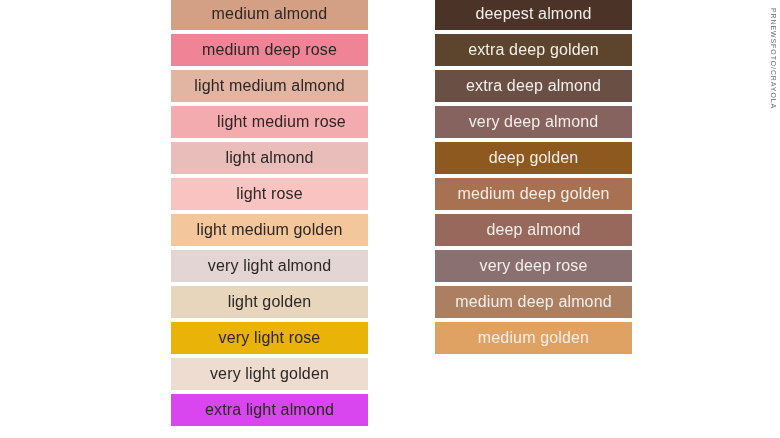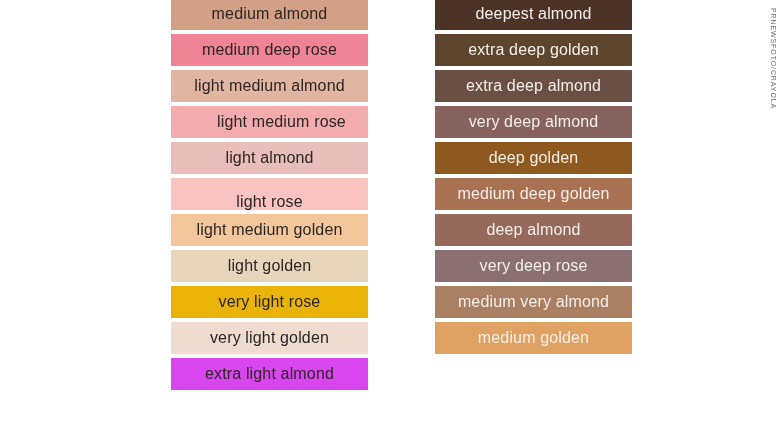--- a/index.html
+++ b/index.html
@@ -91,25 +91,28 @@
       </div>
       <div class="swatch dark-text" style="background-color: rgb(226, 181, 163);">
         <span class="swatch-label" style="color: rgb(44, 39, 36);">light medium almond</span>
       </div>
       <div class="swatch dark-text" style="background-color: rgb(244, 171, 175); padding-left: 24px;">
         <span class="swatch-label" style="color: rgb(44, 39, 36);">light medium rose</span>
       </div>
       <div class="swatch dark-text" style="background-color: rgb(232, 189, 186);">
         <span class="swatch-label" style="color: rgb(44, 39, 36);">light almond</span>
       </div>
-      <div class="swatch dark-text" style="background-color: rgb(249, 195, 194); align-items: flex-end;">
+      <div class="swatch dark-text" style="background-color: rgb(249, 195, 194);">
         <span class="swatch-label" style="color: rgb(44, 39, 36);">light rose</span>
       </div>
       <div class="swatch dark-text" style="background-color: rgb(243, 199, 155);">
         <span class="swatch-label" style="color: rgb(44, 39, 36);">light medium golden</span>
+      </div>
+      <div class="swatch dark-text" style="background-color: rgb(227, 213, 211);">
+        <span class="swatch-label" style="color: rgb(44, 39, 36);">very light almond</span>
       </div>
       <div class="swatch dark-text" style="background-color: rgb(232, 214, 188);">
         <span class="swatch-label" style="color: rgb(44, 39, 36);">light golden</span>
       </div>
       <div class="swatch dark-text" style="background-color: #eab308;">
         <span class="swatch-label" style="color: rgb(44, 39, 36);">very light rose</span>
       </div>
       <div class="swatch dark-text" style="background-color: rgb(237, 220, 207);">
         <span class="swatch-label" style="color: rgb(44, 39, 36);">very light golden</span>
       </div>
@@ -136,21 +139,21 @@
       <div class="swatch light-text" style="background-color: rgb(168, 114, 82);">
         <span class="swatch-label" style="color: rgb(244, 238, 234);">medium deep golden</span>
       </div>
       <div class="swatch light-text" style="background-color: rgb(150, 105, 92);">
         <span class="swatch-label" style="color: rgb(244, 238, 234);">deep almond</span>
       </div>
       <div class="swatch light-text" style="background-color: rgb(139, 112, 113);">
         <span class="swatch-label" style="color: rgb(244, 238, 234);">very deep rose</span>
       </div>
       <div class="swatch light-text" style="background-color: rgb(171, 127, 97);">
-        <span class="swatch-label" style="color: rgb(244, 238, 234);">medium very almond</span>
+        <span class="swatch-label" style="color: rgb(244, 238, 234);">medium deep almond</span>
       </div>
       <div class="swatch light-text" style="background-color: rgb(224, 162, 99);">
         <span class="swatch-label" style="color: rgb(244, 238, 234);">medium golden</span>
       </div>
     </div>
 
   <div id="credit">
     <span id="credit-text">PRNEWSFOTO/CRAYOLA</span>
   </div>
 

